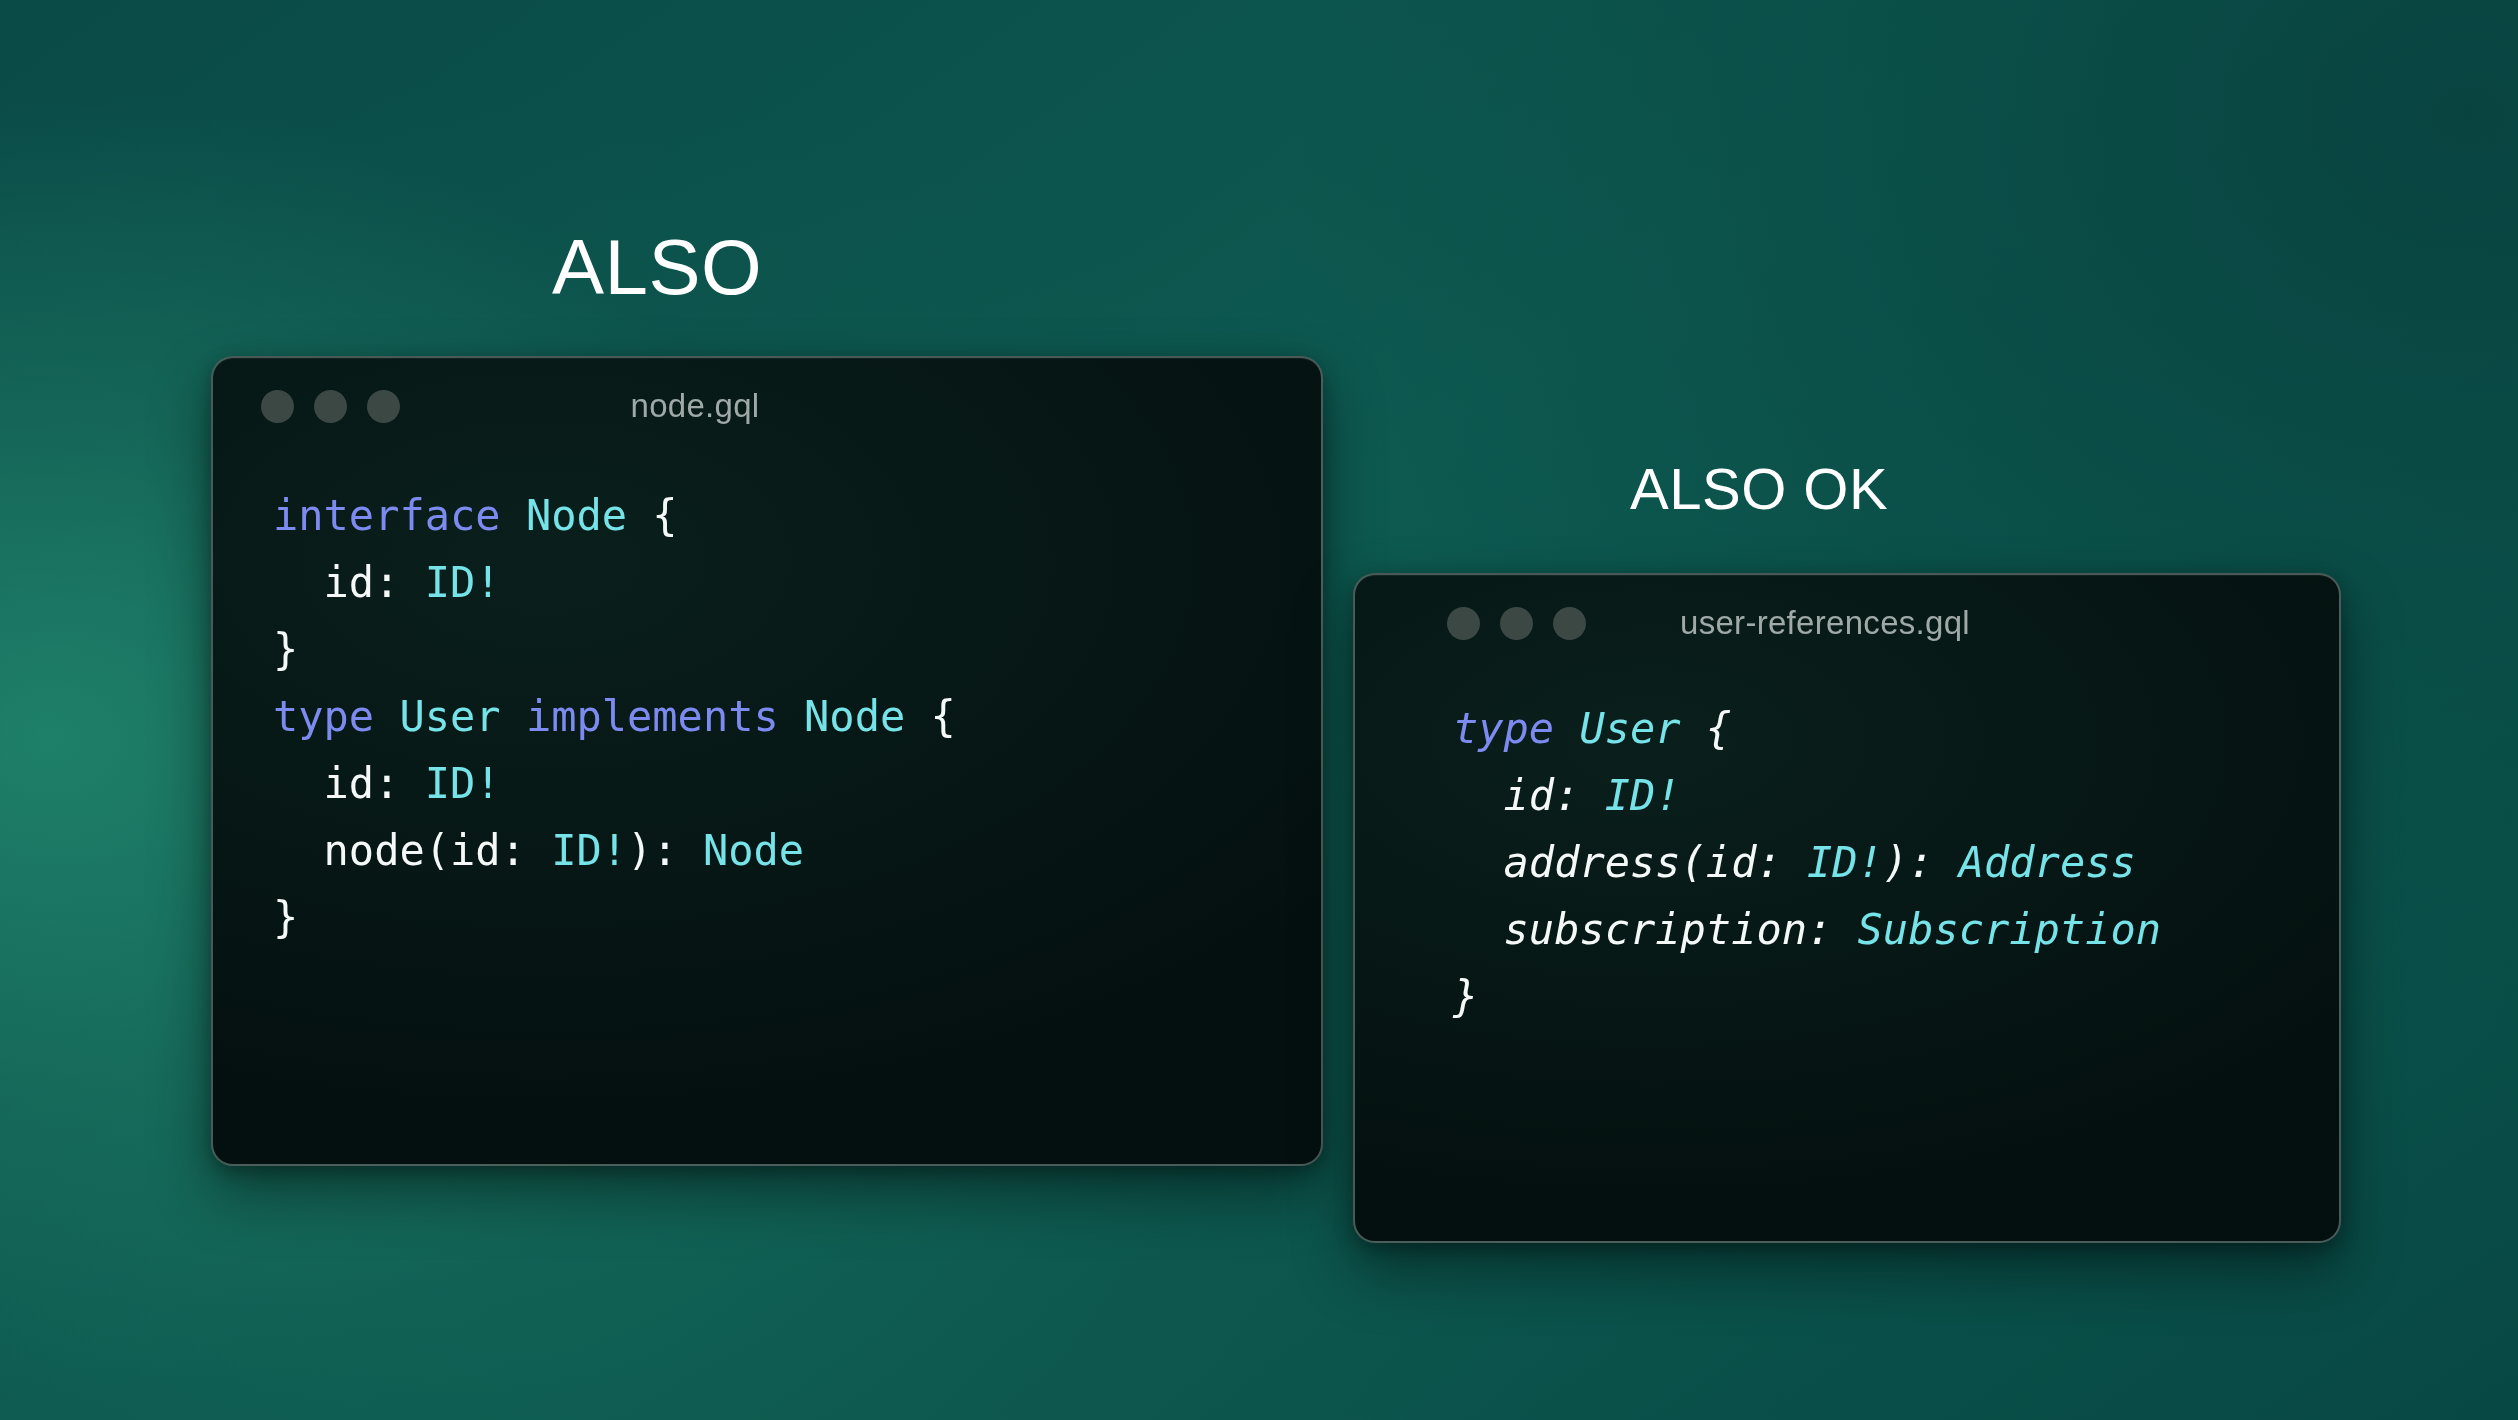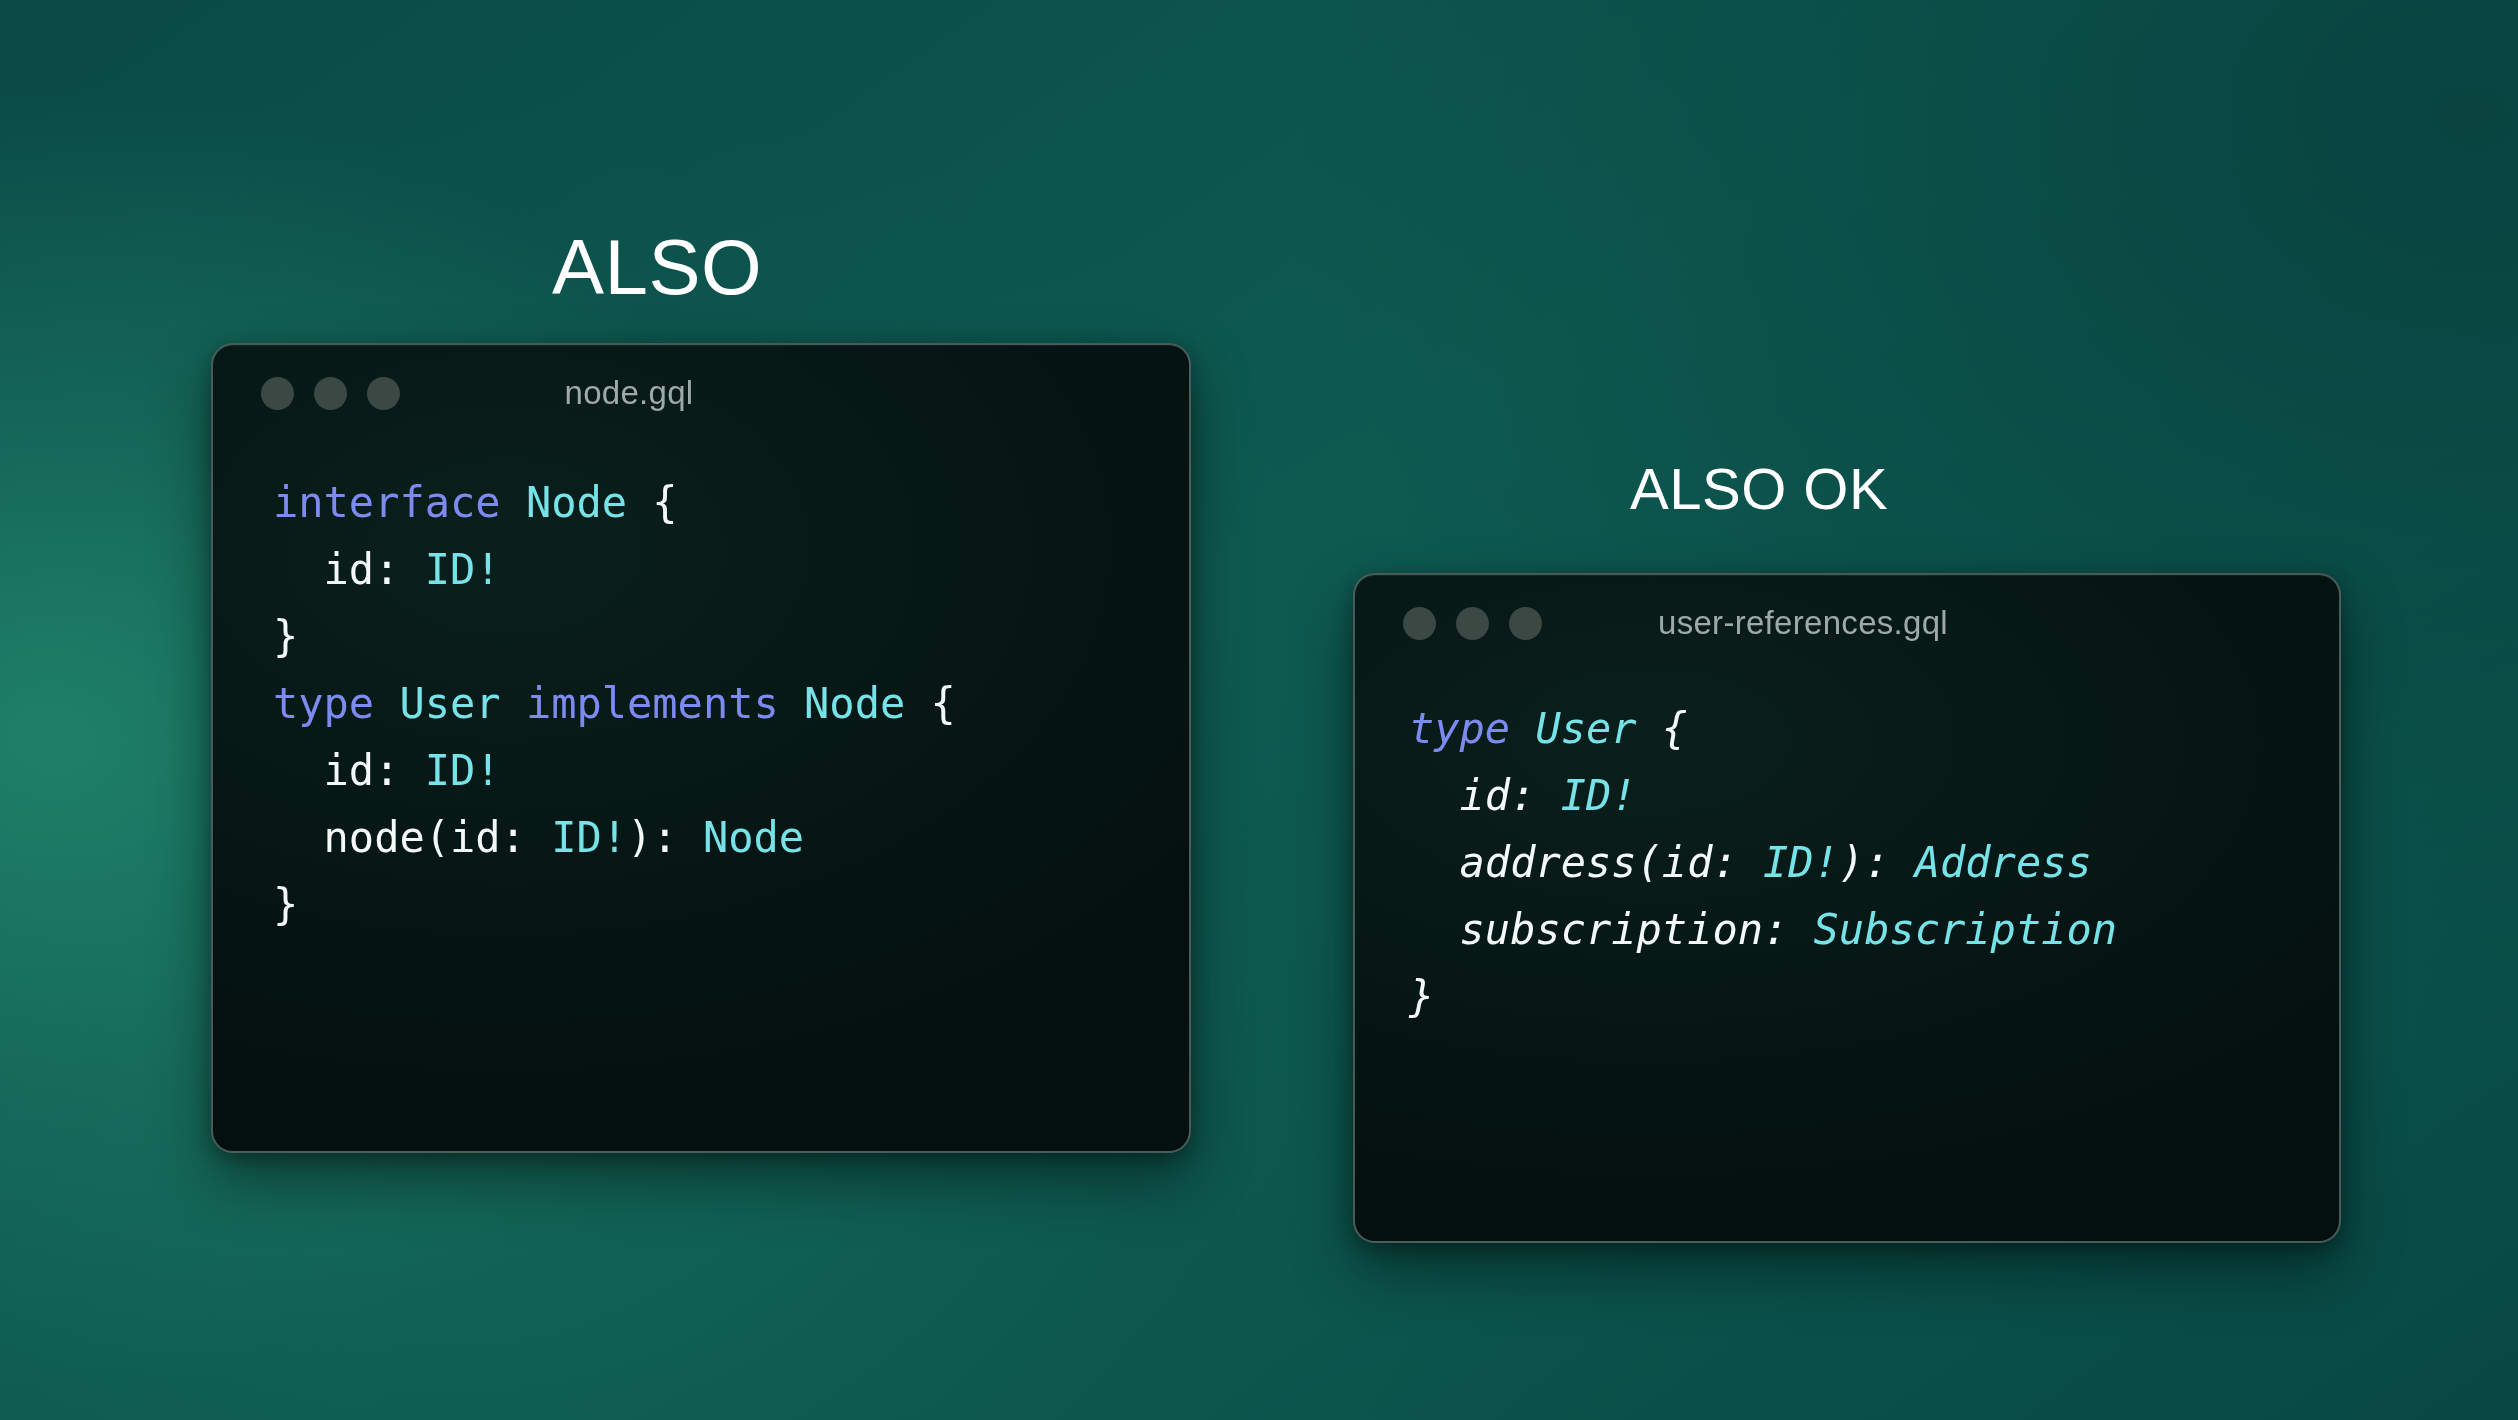--- a/index.html
+++ b/index.html
@@ -52,22 +52,22 @@
       radial-gradient(ellipse 90% 70% at 30% 25%, #0a1f1c 0%, #061715 55%, #04100f 100%);
     border: 2px solid rgba(170,190,186,0.42);
     border-radius: 22px;
     box-shadow:
       0 28px 60px rgba(0,0,0,0.42),
       0 6px 18px rgba(0,0,0,0.30),
       inset 0 1px 0 rgba(255,255,255,0.05);
     overflow: hidden;
   }
 
-  #window-good { left: 211px;  top: 343px; width: 980px;  height: 810px; }
-  #window-ok   { left: 1353px; top: 573px; width: 988px;  height: 670px; }
+  #window-good { left: 211px;  top: 356px; width: 1112px;  height: 810px; }
+  #window-ok   { left: 1353px; top: 573px; width: 988px;  height: 670px; padding-left: 44px; }
 
   
   .titlebar {
     position: relative;
     height: 96px;
     display: flex;
     align-items: center;
   }
   .dots {
     display: flex;

